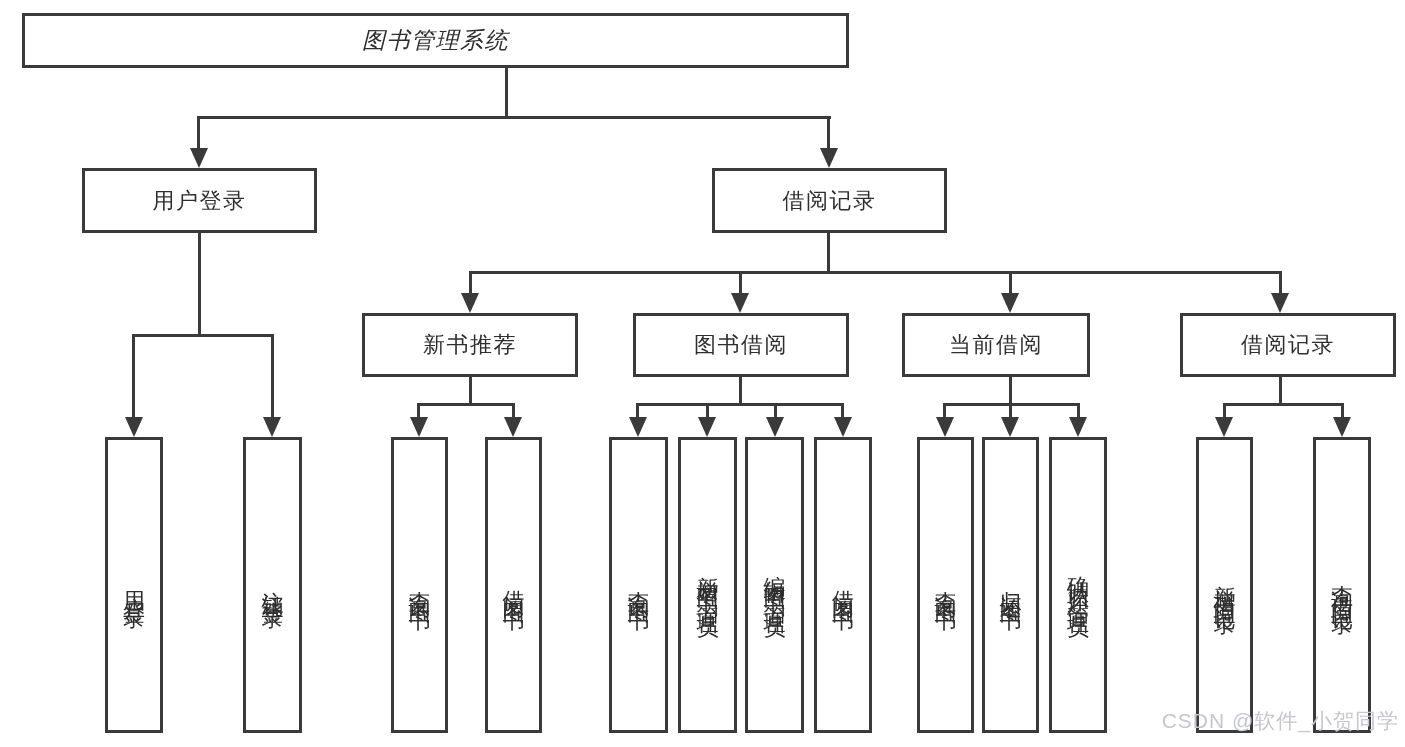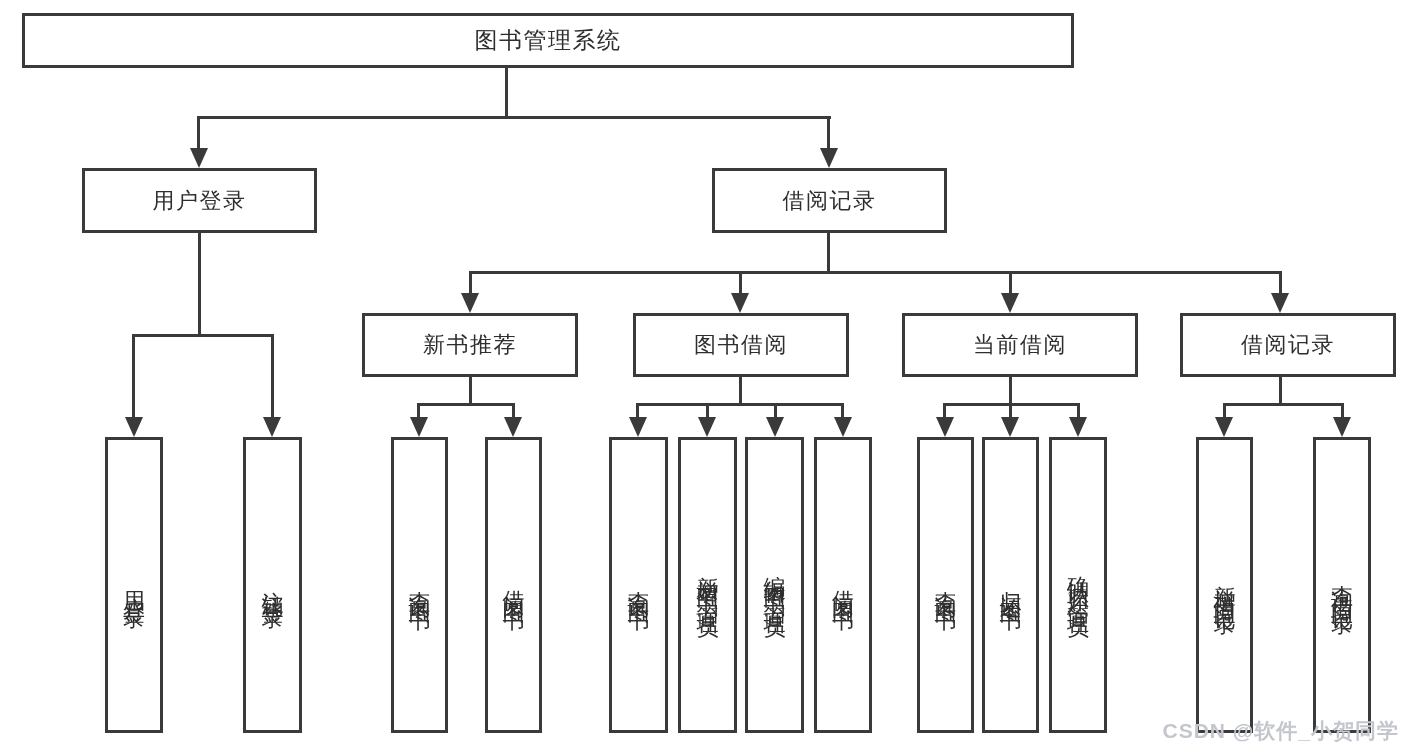--- a/index.html
+++ b/index.html
@@ -47,35 +47,34 @@
     position: absolute;
     width: 0;
     height: 0;
     border-left: 9px solid transparent;
     border-right: 9px solid transparent;
     border-top: 20px solid var(--line);
   }
   .watermark {
     position: absolute;
     right: 6px;
-    bottom: 2px;
+    bottom: 12px;
     font-size: 21px;
     color: var(--watermark);
     letter-spacing: 1px;
     z-index: 5;
     white-space: nowrap;
-    font-weight: bold;
   }
 </style>
 </head>
 <body>
 
 <div class="stage">
 
-  <div class="node node-h node-root" style="left:22px; top:13px; width:1052px; height:55px;">
+  <div class="node node-h node-root" style="left:22px; top:13px; width:827px; height:55px;font-style:italic;">
     <span>图书管理系统</span>
   </div>
 
   <div class="line" style="left:505px; top:68px; width:3px; height:50px;"></div>
   <div class="line" style="left:197px; top:116px; width:634px; height:3px;"></div>
   <div class="line" style="left:197px; top:116px; width:3px; height:33px;"></div>
   <div class="arrow" style="left:190px; top:148px;"></div>
   <div class="line" style="left:827px; top:116px; width:3px; height:33px;"></div>
   <div class="arrow" style="left:820px; top:148px;"></div>
 
@@ -103,21 +102,21 @@
   <div class="arrow" style="left:1001px; top:293px;"></div>
   <div class="line" style="left:1279px; top:271px; width:3px; height:23px;"></div>
   <div class="arrow" style="left:1271px; top:293px;"></div>
 
   <div class="node node-h" style="left:362px; top:313px; width:216px; height:64px;">
     <span>新书推荐</span>
   </div>
   <div class="node node-h" style="left:633px; top:313px; width:216px; height:64px;">
     <span>图书借阅</span>
   </div>
-  <div class="node node-h" style="left:902px; top:313px; width:236px; height:64px;">
+  <div class="node node-h" style="left:902px; top:313px; width:188px; height:64px;">
     <span>当前借阅</span>
   </div>
   <div class="node node-h" style="left:1173px; top:313px; width:216px; height:64px;margin-left:7px;">
     <span>借阅记录</span>
   </div>
 
   <div class="line" style="left:469px; top:377px; width:3px; height:29px;"></div>
   <div class="line" style="left:417px; top:403px; width:98px; height:3px;"></div>
   <div class="line" style="left:417px; top:403px; width:3px; height:15px;"></div>
   <div class="arrow" style="left:410px; top:417px;"></div>

